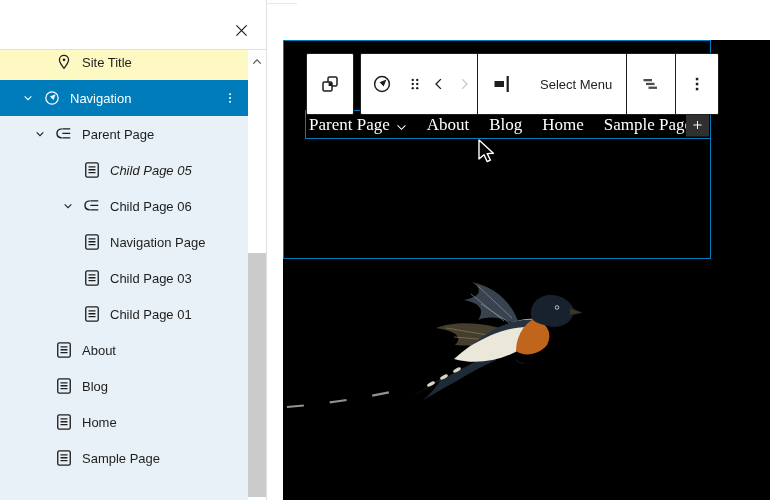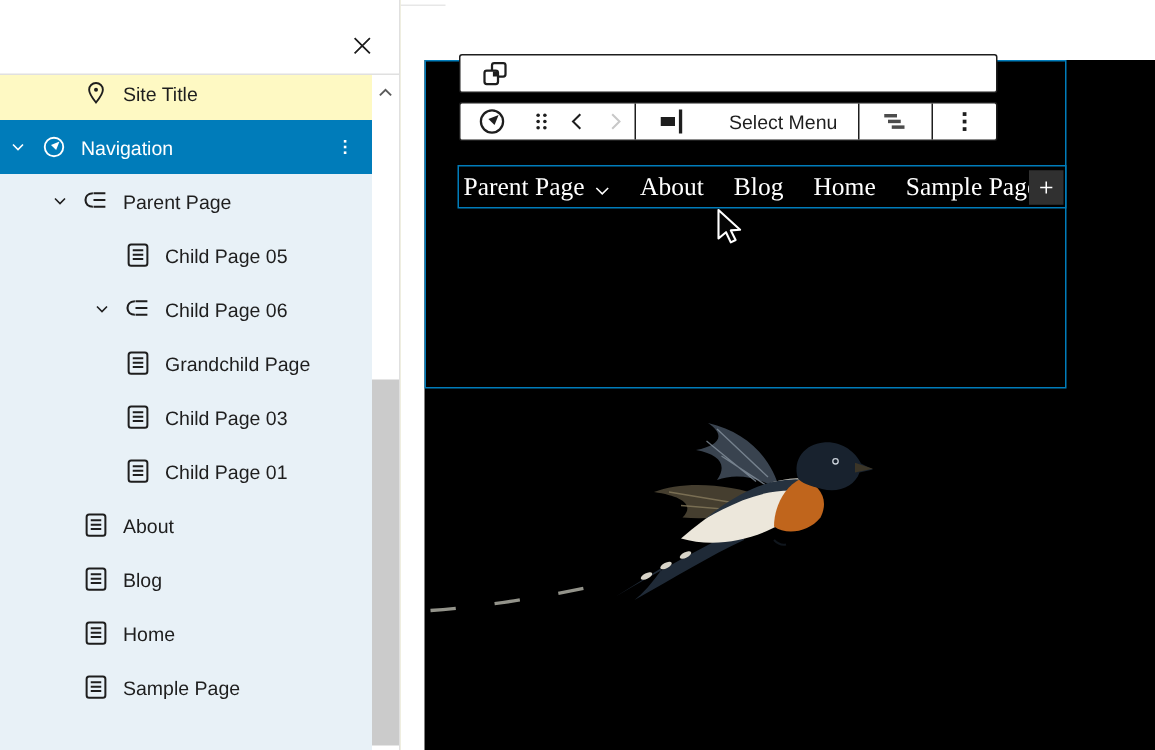--- a/index.html
+++ b/index.html
@@ -36,22 +36,22 @@
 
   
   .canvas-hairline { position:absolute; left:267px; top:3px; width:30px; height:1px;
                      background:#e7e7e7; }
   .site { position:absolute; left:283px; top:40px; width:487px; height:460px;
           background:var(--siteBg); }
   .header-outline { position:absolute; left:283px; top:40px; width:428px; height:219px;
                     border:1.5px solid var(--accent); pointer-events:none; z-index:2; }
 
   
-  .block-toolbar { position:absolute; left:306px; top:36px; height:44px;
-                   display:flex; gap:6px; z-index:5; color:#1e1e1e;flex-direction:column; }
+  .block-toolbar { position:absolute; left:306px; top:53px; height:62px;
+                   display:flex; gap:6px; z-index:5; color:#1e1e1e; }
   .tb-group { background:#fff; border:1px solid #1e1e1e; border-radius:2px;
               display:flex; align-items:stretch; }
   .tb-btn { background:none; border:none; display:flex; align-items:center;
             justify-content:center; cursor:pointer; color:#1e1e1e; padding:0; }
   .tb-btn.disabled { color:#c8c8c8; cursor:default; }
   .tb-sep { width:1px; background:#1e1e1e; }
   .tb-select-menu { font-family:"Liberation Sans", sans-serif; font-size:13px;
                     padding:0 14px; white-space:nowrap; }
 
   
@@ -87,21 +87,21 @@
       <div class="lv-row" style="padding-left: 28px;">
         <span class="slot"></span>
         <span class="slot">
           <svg width="20" height="20" viewBox="0 0 24 24" fill="none">
             <path d="M12 4 C8.9 4 6.5 6.4 6.5 9.4 C6.5 12.8 12 19.6 12 19.6 C12 19.6 17.5 12.8 17.5 9.4 C17.5 6.4 15.1 4 12 4 Z" stroke="currentColor" stroke-width="1.5"></path>
             <circle cx="12" cy="9.4" r="1.6" fill="currentColor"></circle>
           </svg>
         </span>
         <span class="lv-label">Site Title</span>
       </div>
-      <div class="lv-row selected" style="padding-left: 0px;">
+      <div class="lv-row selected" style="padding-left: 16px;">
         <span class="slot">
           <svg width="12" height="12" viewBox="0 0 18 18" fill="none">
             <path d="M4 6.5 L9 11.5 L14 6.5" stroke="currentColor" stroke-width="1.6"></path>
           </svg>
         </span>
         <span class="slot">
           <svg width="20" height="20" viewBox="0 0 24 24" fill="none">
             <circle cx="12" cy="12" r="7.4" stroke="currentColor" stroke-width="1.5"></circle>
             <path d="M16.4 7.6 L9.6 10.3 L13.7 14.4 Z" fill="currentColor"></path>
           </svg>
@@ -123,21 +123,21 @@
             </svg>
           </span>
           <span class="slot">
             <svg width="20" height="20" viewBox="0 0 24 24" fill="none">
               <path d="M10 5.8 H19.5 M10 11.2 H19.5 M10 16.6 H19.5" stroke="currentColor" stroke-width="1.7"></path>
               <path d="M9.5 5.8 C5 6 3.6 9 3.6 11.2 C3.6 14.4 6 16.6 9.5 16.6" stroke="currentColor" stroke-width="1.7"></path>
             </svg>
           </span>
           <span class="lv-label">Parent Page</span>
         </div>
-        <div class="lv-row" style="padding-left: 56px;">
+        <div class="lv-row" style="padding-left: 56px; font-style: italic;">
           <span class="slot"></span>
           <span class="slot">
             <svg width="20" height="20" viewBox="0 0 24 24" fill="none">
               <rect x="4.5" y="3.5" width="15" height="17" rx="2" stroke="currentColor" stroke-width="1.6"></rect>
               <path d="M7.8 8.2 H16.2 M7.8 11.7 H16.2 M7.8 15.2 H16.2" stroke="currentColor" stroke-width="1.6"></path>
             </svg>
           </span>
           <span class="lv-label">Child Page 05</span>
         </div>
         <div class="lv-row" style="padding-left: 56px;">
@@ -155,21 +155,21 @@
           <span class="lv-label">Child Page 06</span>
         </div>
         <div class="lv-row" style="padding-left: 56px;">
           <span class="slot"></span>
           <span class="slot">
             <svg width="20" height="20" viewBox="0 0 24 24" fill="none">
               <rect x="4.5" y="3.5" width="15" height="17" rx="2" stroke="currentColor" stroke-width="1.6"></rect>
               <path d="M7.8 8.2 H16.2 M7.8 11.7 H16.2 M7.8 15.2 H16.2" stroke="currentColor" stroke-width="1.6"></path>
             </svg>
           </span>
-          <span class="lv-label">Grandchild Page</span>
+          <span class="lv-label">Navigation Page</span>
         </div>
         <div class="lv-row" style="padding-left: 56px;">
           <span class="slot"></span>
           <span class="slot">
             <svg width="20" height="20" viewBox="0 0 24 24" fill="none">
               <rect x="4.5" y="3.5" width="15" height="17" rx="2" stroke="currentColor" stroke-width="1.6"></rect>
               <path d="M7.8 8.2 H16.2 M7.8 11.7 H16.2 M7.8 15.2 H16.2" stroke="currentColor" stroke-width="1.6"></path>
             </svg>
           </span>
           <span class="lv-label">Child Page 03</span>

